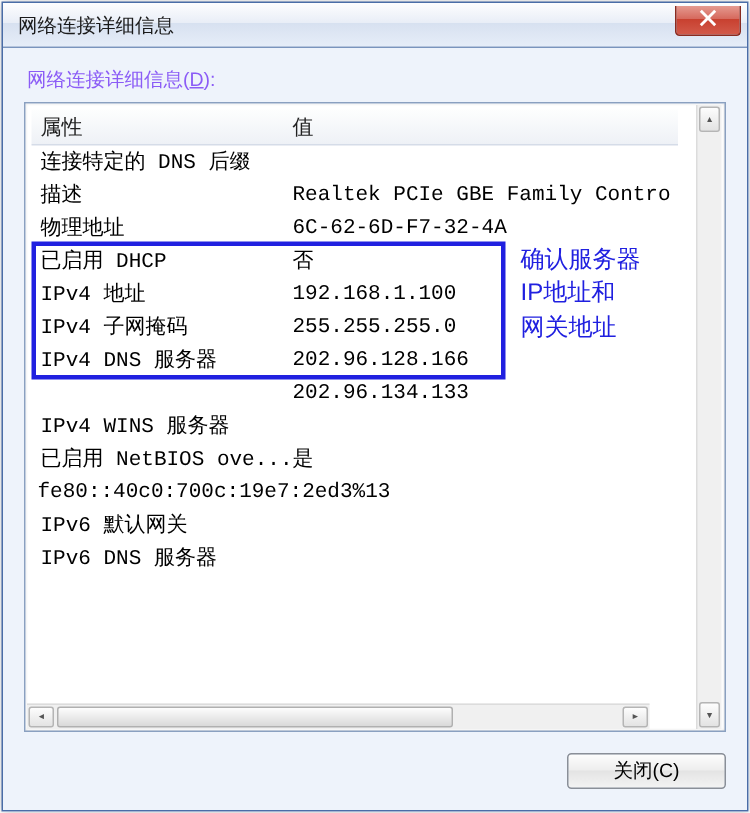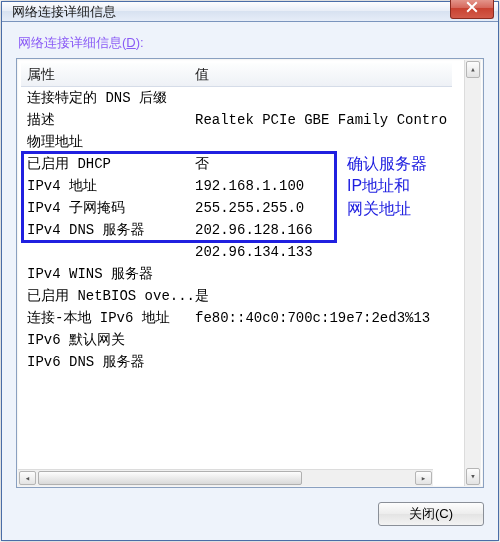--- a/index.html
+++ b/index.html
@@ -16,21 +16,21 @@
   .outer {
     width: 498px;
     height: 540px;
     border: 1px solid #4a6da7;
     margin: 1px;
     display: flex;
     flex-direction: column;
     box-shadow: 0 0 6px rgba(0,0,0,0.3);
   }
   .titlebar {
-    height: 20px;
+    height: 30px;
     background: linear-gradient(to bottom, #fdfdfe 0%, #e9eef7 45%, #d7e1f0 46%, #e6edf8 100%);
     border-bottom: 1px solid #7a94bd;
     display: flex;
     align-items: center;
     padding: 0 0 0 10px;
     position: relative;
   }
   .titlebar-text {
     color: #1a1a1a;
     font-size: 13px;
@@ -206,20 +206,21 @@
           <div class="data-row">
               <div class="col-prop">连接特定的 DNS 后缀</div>
               <div class="col-val"></div>
             </div>
           <div class="data-row">
               <div class="col-prop">描述</div>
               <div class="col-val">Realtek PCIe GBE Family Contro</div>
             </div>
           <div class="data-row">
               <div class="col-prop">物理地址</div>
+              <div class="col-val">6C-62-6D-F7-32-4A</div>
             </div>
           <div class="data-row">
               <div class="col-prop">已启用 DHCP</div>
               <div class="col-val">否</div>
             </div>
           <div class="data-row">
               <div class="col-prop">IPv4 地址</div>
               <div class="col-val">192.168.1.100</div>
             </div>
           <div class="data-row">
@@ -236,21 +237,20 @@
             </div>
           <div class="data-row">
               <div class="col-prop">IPv4 WINS 服务器</div>
               <div class="col-val"></div>
             </div>
           <div class="data-row">
               <div class="col-prop">已启用 NetBIOS ove...</div>
               <div class="col-val">是</div>
             </div>
           <div class="data-row">
-              <div class="col-prop">连接-本地 IPv6 地址</div>
               <div class="col-val">fe80::40c0:700c:19e7:2ed3%13</div>
             </div>
           <div class="data-row">
               <div class="col-prop">IPv6 默认网关</div>
               <div class="col-val"></div>
             </div>
           <div class="data-row">
               <div class="col-prop">IPv6 DNS 服务器</div>
               <div class="col-val"></div>
             </div>

